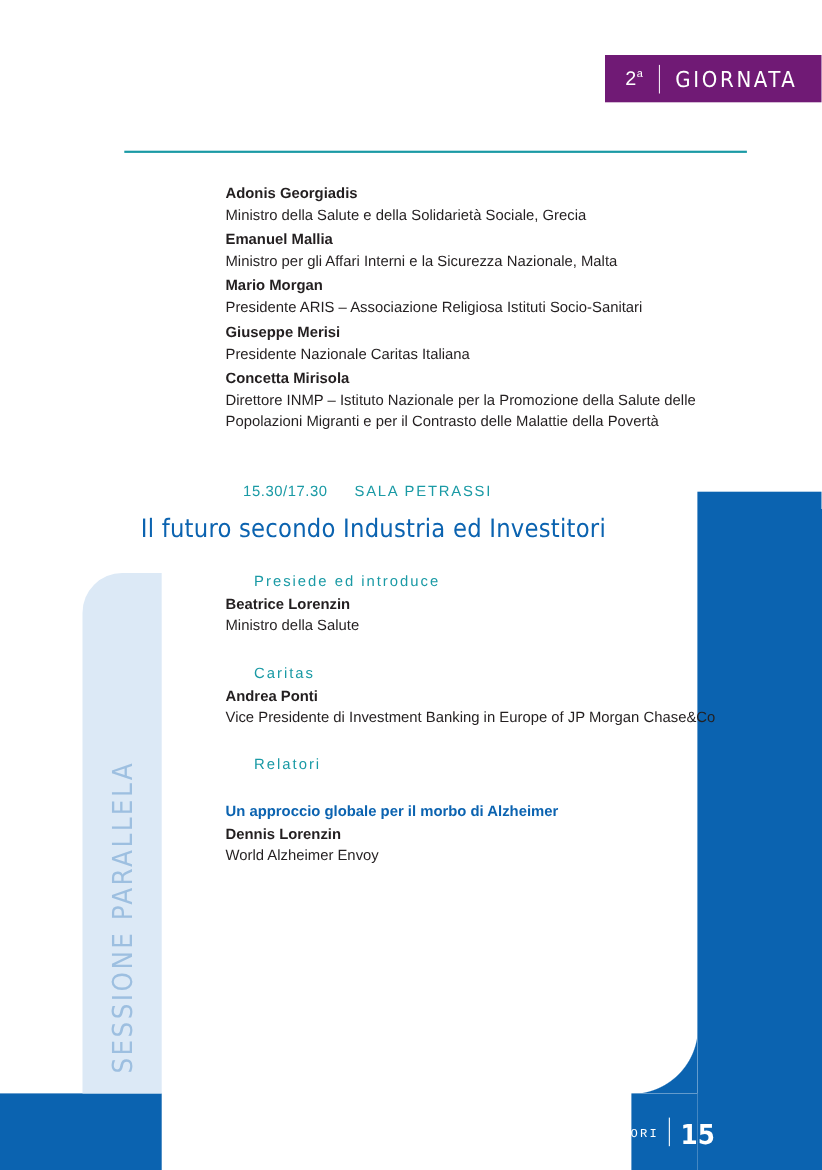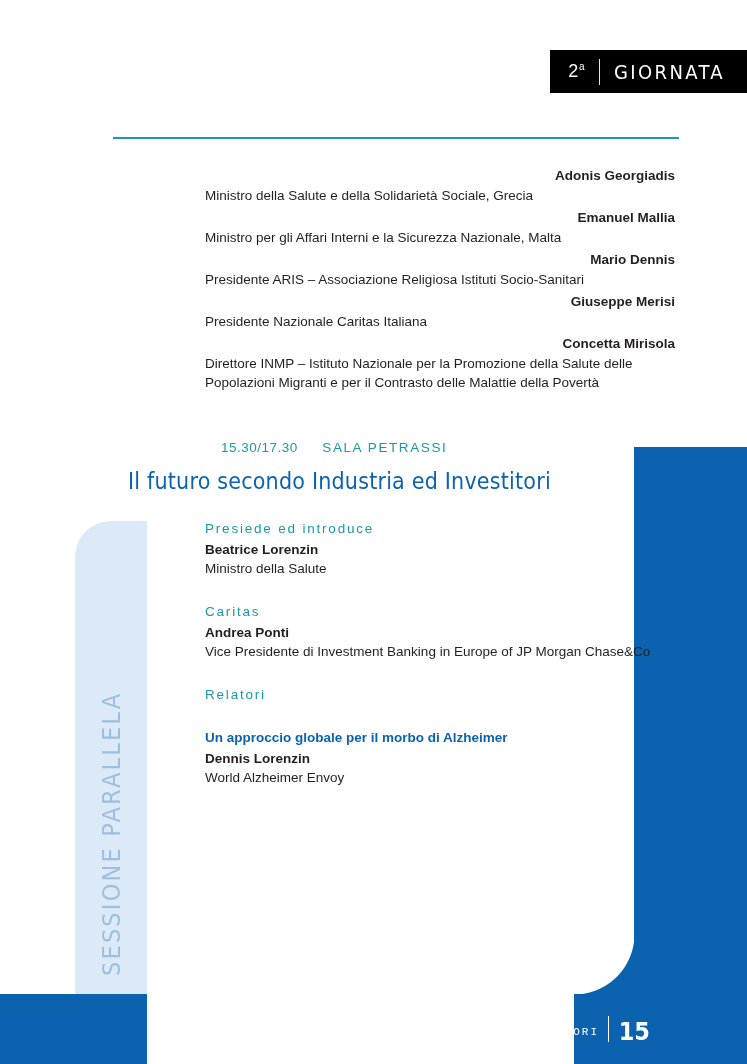--- a/index.html
+++ b/index.html
@@ -102,21 +102,21 @@
     font-family: "DejaVu Sans Condensed", "Liberation Sans", sans-serif;
     white-space: nowrap;
   }
 
   
   .giornata-tag {
     position: absolute;
     right: 0;
     top: 50px;
     height: 43px;
-    background: #000000;
+    background: #701a75;
     color: #ffffff;
     display: flex;
     align-items: center;
     padding: 0 22px 0 18px;
     box-sizing: border-box;
   }
   .giornata-num {
     font-size: 18px;
     letter-spacing: 0.5px;
   }
@@ -155,21 +155,20 @@
   }
 
   .speaker {
     margin-bottom: 2px;
   }
   .speaker .name {
     font-size: 13.5px;
     font-weight: bold;
     color: #231f20;
     line-height: 20px;
-    text-align: right;
   }
   .speaker .role {
     font-size: 13.5px;
     color: #231f20;
     line-height: 19px;
     margin-bottom: 3px;
   }
 
   
   .session-head {
@@ -206,20 +205,21 @@
   .block {
     position: absolute;
     left: 205px;
     width: 480px;
   }
   .block-label {
     color: #1a9aa5;
     font-size: 13.5px;
     letter-spacing: 1.8px;
     margin-bottom: 4px;
+    margin-left: 26px;
   }
   .person-name {
     font-size: 13.5px;
     font-weight: bold;
     line-height: 19px;
   }
   .person-role {
     font-size: 13.5px;
     line-height: 19px;
   }
@@ -292,21 +292,21 @@
       <div class="name">Adonis Georgiadis</div>
       <div class="role">Ministro della Salute e della Solidarietà Sociale, Grecia</div>
     </div>
 
     <div class="speaker">
       <div class="name">Emanuel Mallia</div>
       <div class="role">Ministro per gli Affari Interni e la Sicurezza Nazionale, Malta</div>
     </div>
 
     <div class="speaker">
-      <div class="name">Mario Dennis</div>
+      <div class="name">Mario Morgan</div>
       <div class="role">Presidente ARIS – Associazione Religiosa Istituti Socio-Sanitari</div>
     </div>
 
     <div class="speaker">
       <div class="name">Giuseppe Merisi</div>
       <div class="role">Presidente Nazionale Caritas Italiana</div>
     </div>
 
     <div class="speaker">
       <div class="name">Concetta Mirisola</div>

